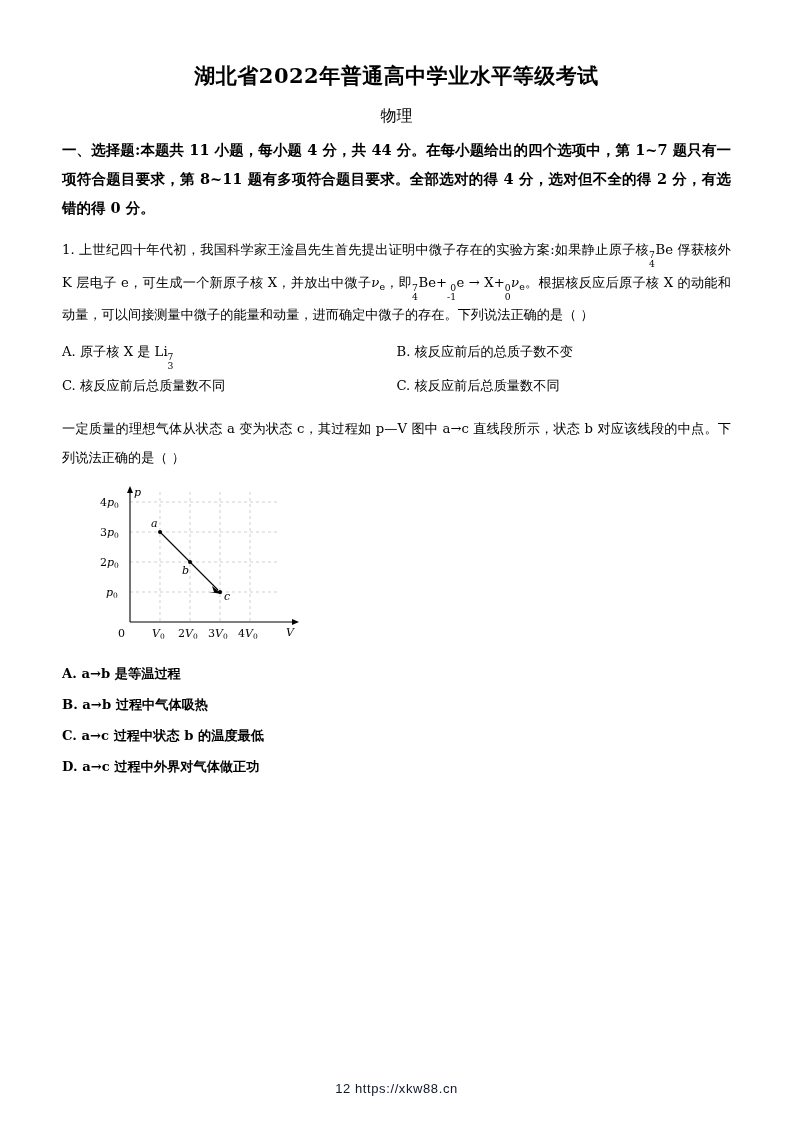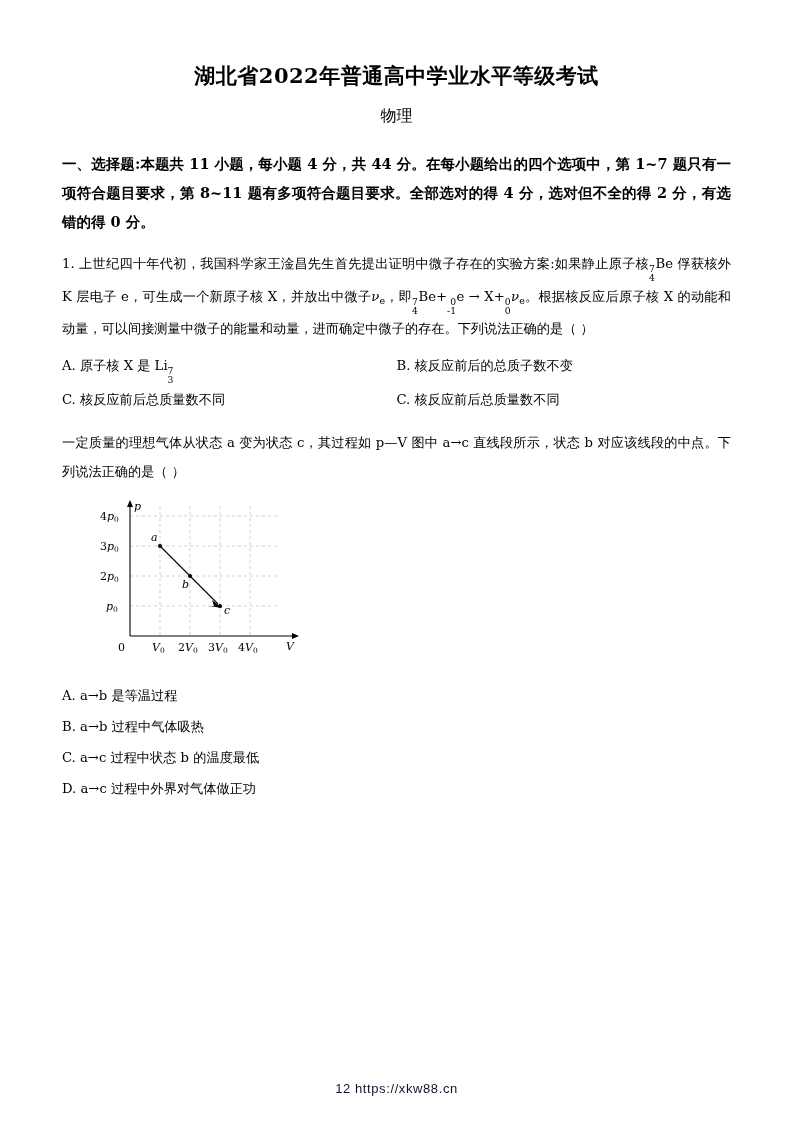--- a/index.html
+++ b/index.html
@@ -30,21 +30,21 @@
     margin: 10px 0 0 0;
     font-family: "DejaVu Serif", "Liberation Serif", serif;
   }
   .doc-subject {
     text-align: center;
     font-size: 16px;
     margin: 16px 0 8px 0;
     font-family: "DejaVu Serif", "Liberation Serif", serif;
   }
   .section-head {
-    margin-top: 22px;
+    margin-top: 8px;
     font-size: 14.5px;
     font-weight: bold;
     line-height: 2.0;
     text-align: justify;
     font-family: "DejaVu Serif", "Liberation Serif", serif;
   }
   .q {
     margin-top: 14px;
     font-size: 13.2px;
     line-height: 2.15;
@@ -178,21 +178,21 @@
         <text x="88" y="155" font-family="DejaVu Serif, serif" font-size="11">2<tspan font-style="italic">V</tspan><tspan font-size="7.5" dy="2">0</tspan></text>
         <text x="118" y="155" font-family="DejaVu Serif, serif" font-size="11">3<tspan font-style="italic">V</tspan><tspan font-size="7.5" dy="2">0</tspan></text>
         <text x="148" y="155" font-family="DejaVu Serif, serif" font-size="11">4<tspan font-style="italic">V</tspan><tspan font-size="7.5" dy="2">0</tspan></text>
 
         <text x="61" y="45" font-family="DejaVu Serif, serif" font-size="11" font-style="italic">a</text>
         <text x="92" y="92" font-family="DejaVu Serif, serif" font-size="11" font-style="italic">b</text>
         <text x="134" y="118" font-family="DejaVu Serif, serif" font-size="11" font-style="italic">c</text>
       </svg>
     </div>
 
-    <div class="opts-1col" style="margin-top:8px;">
+    <div class="opts-1col" style="font-weight:bold;">
       <div class="opt">A. a→b 是等温过程</div>
       <div class="opt">B. a→b 过程中气体吸热</div>
       <div class="opt">C. a→c 过程中状态 b 的温度最低</div>
       <div class="opt">D. a→c 过程中外界对气体做正功</div>
     </div>
   </div>
 
   <div class="watermark">12 https://xkw88.cn</div>
 </div>
 

